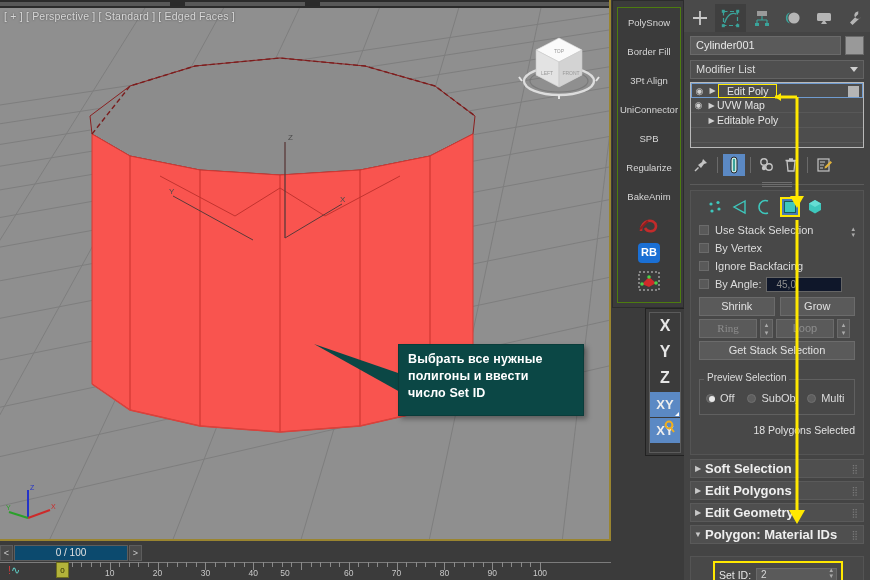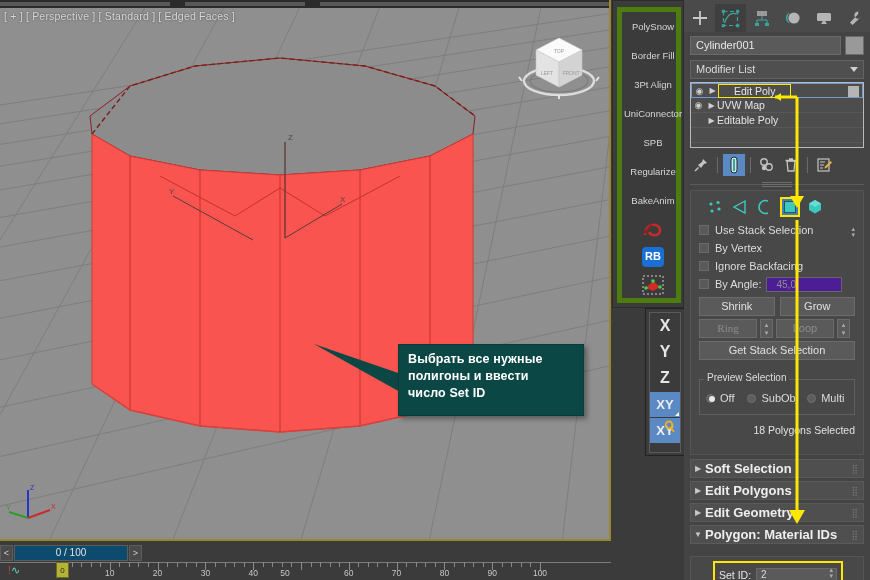--- a/index.html
+++ b/index.html
@@ -77,21 +77,21 @@
     text-align:center; line-height:15px;
   }
   #anim-ic { position:absolute; left:8px; top:21px; color:#5fd0c8; font-size:11px; }
   #anim-ic i { color:#cc3b3b; font-style:normal; }
 
   
   #scripts {
     position:absolute; left:612px; top:0px; width:72px; height:308px;
     background:#3b3b3b; border:1px solid #2c2c2c;
   }
-  #scripts .inner { position:absolute; left:4px; top:6px; width:64px; height:296px; border:5px solid #4d7c0f; }
+  #scripts .inner { position:absolute; left:4px; top:6px; width:64px; height:296px; border:1px solid #4d7c0f; }
   .script-btn {
     width:62px; height:29px; color:#d6d6d6; font-size:9.5px;
     display:flex; align-items:center; justify-content:center; white-space:nowrap;
   }
   .script-ic { width:62px; height:28px; display:flex; align-items:center; justify-content:center; }
 
   
   #xyzbox { position:absolute; left:645px; top:308px; width:40px; height:148px;
             background:#3b3b3b; border:1px solid #222; }
   #xyzbox .inner { position:absolute; left:3px; top:3px; width:32px; height:141px; border:1px solid #5b5b5b; }
@@ -137,21 +137,21 @@
   #stack {
     position:absolute; left:6px; top:50px; width:174px; height:66px;
     background:#4d4d4d; border:1px solid #b9b9b9;
   }
   .stack-row { position:relative; height:15px; display:flex; align-items:center;
                border-bottom:1px solid #585858; }
   .stack-row.sel { background:#4d4d4d; border:1px solid #6f9bd0; }
   .eye { width:15px; text-align:center; color:#cfcfcf; font-size:9px; }
   .tri { width:11px; text-align:center; color:#cfcfcf; font-size:8px; }
   .stk-label { color:#e4e4e4; font-size:10.5px; }
-  .stk-label.hl { border:1.5px solid #ffe800; padding:0 15px; }
+  .stk-label.hl { border:1.5px solid #ffe800; padding:0 8px; }
   .stk-box { position:absolute; right:3px; top:2px; width:11px; height:11px; background:#b5b5b5; }
 
   #stacktools { position:absolute; left:6px; top:120px; width:174px; height:26px;
                 display:flex; align-items:center; gap:2px; }
   .st-ic { width:22px; height:22px; display:flex; align-items:center; justify-content:center; }
   .st-ic.on { background:#5b89c4; }
   .st-div { width:1px; height:16px; background:#6a6a6a; margin:0 3px; }
 
   #grip { position:absolute; left:78px; top:150px; width:30px; height:4px; }
   #grip div { height:1px; background:#6e6e6e; margin-bottom:1px; }
@@ -161,21 +161,21 @@
                 background:#484848; border:1px solid #545454; }
   #sorow { position:absolute; left:14px; top:5px; width:150px; height:22px;
            display:flex; align-items:center; gap:5px; }
   .so-ic { width:20px; height:20px; display:flex; align-items:center; justify-content:center; }
   .so-ic.sel { background:#4a7ab5; border:2px solid #ffe800; }
 
   .chk-row { display:flex; align-items:center; height:18px; padding-left:8px; }
   .chkbox { width:10px; height:10px; background:#595959; border:1px solid #6b6b6b; margin-right:6px; }
   .chk-lbl { color:#dcdcdc; font-size:11px; }
 
-  .spin-field { height:15px; background:#4c1d95; border:1px solid #656565;
+  .spin-field { height:15px; background:#0f172a; border:1px solid #656565;
                 color:#8f8f8f; font-size:10px; line-height:13px; padding-left:9px; position:relative; }
   .spin-arrows { position:absolute; right:2px; top:1px; color:#aaaaaa; font-size:7px; line-height:6px; }
 
   .btn {
     background:#5a5a5a; border:1px solid #6b6b6b; color:#e0e0e0;
     font-size:11px; text-align:center; line-height:17px; height:19px;
   }
   .btn.dim { color:#8d8d8d; }
 
   #previewgrp { position:absolute; left:8px; top:188px; width:156px; height:36px;

